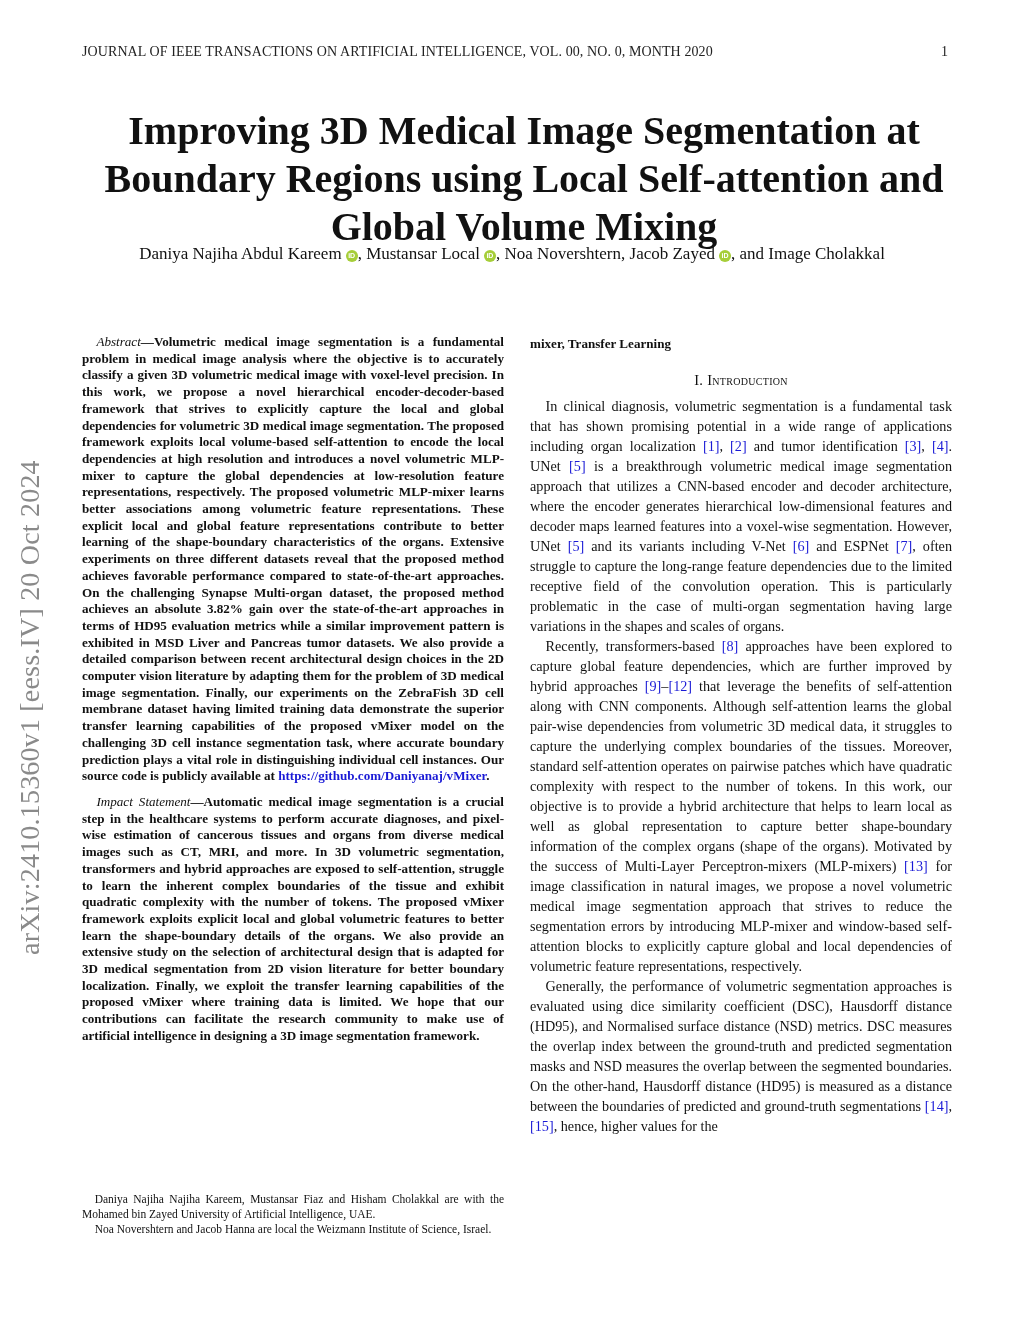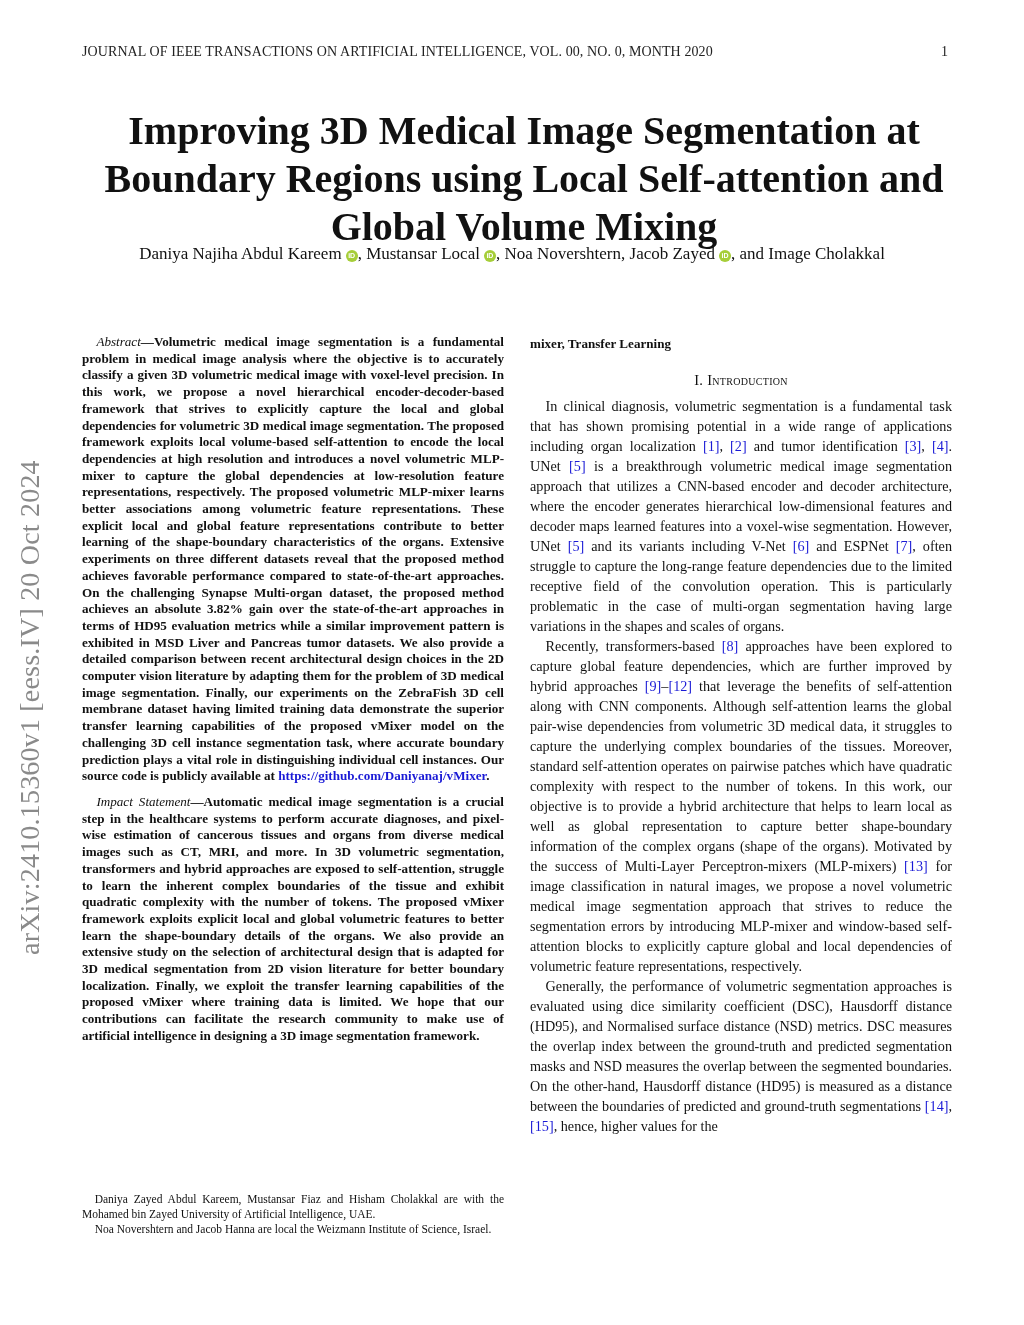--- a/index.html
+++ b/index.html
@@ -75,21 +75,21 @@
 <div class="col col-left">
   <div class="abstract">
     <p><span class="lead">Abstract</span><span>—</span><span>Volumetric medical image segmentation is a fundamental problem in medical image analysis where the objective is to accurately classify a given 3D volumetric medical image with voxel-level precision. In this work, we propose a novel hierarchical encoder-decoder-based framework that strives to explicitly capture the local and global dependencies for volumetric 3D medical image segmentation. The proposed framework exploits local volume-based self-attention to encode the local dependencies at high resolution and introduces a novel volumetric MLP-mixer to capture the global dependencies at low-resolution feature representations, respectively. The proposed volumetric MLP-mixer learns better associations among volumetric feature representations. These explicit local and global feature representations contribute to better learning of the shape-boundary characteristics of the organs. Extensive experiments on three different datasets reveal that the proposed method achieves favorable performance compared to state-of-the-art approaches. On the challenging Synapse Multi-organ dataset, the proposed method achieves an absolute 3.82% gain over the state-of-the-art approaches in terms of HD95 evaluation metrics while a similar improvement pattern is exhibited in MSD Liver and Pancreas tumor datasets. We also provide a detailed comparison between recent architectural design choices in the 2D computer vision literature by adapting them for the problem of 3D medical image segmentation. Finally, our experiments on the ZebraFish 3D cell membrane dataset having limited training data demonstrate the superior transfer learning capabilities of the proposed vMixer model on the challenging 3D cell instance segmentation task, where accurate boundary prediction plays a vital role in distinguishing individual cell instances. Our source code is publicly available at </span><a class="link" style="text-decoration:none;">https://github.com/Daniyanaj/vMixer</a><span>.</span></p>
   </div>
   <div class="impact">
     <p><span class="lead">Impact Statement</span><span>—</span><span>Automatic medical image segmentation is a crucial step in the healthcare systems to perform accurate diagnoses, and pixel-wise estimation of cancerous tissues and organs from diverse medical images such as CT, MRI, and more. In 3D volumetric segmentation, transformers and hybrid approaches are exposed to self-attention, struggle to learn the inherent complex boundaries of the tissue and exhibit quadratic complexity with the number of tokens. The proposed vMixer framework exploits explicit local and global volumetric features to better learn the shape-boundary details of the organs. We also provide an extensive study on the selection of architectural design that is adapted for 3D medical segmentation from 2D vision literature for better boundary localization. Finally, we exploit the transfer learning capabilities of the proposed vMixer where training data is limited. We hope that our contributions can facilitate the research community to make use of artificial intelligence in designing a 3D image segmentation framework.</span></p>
   </div>
 </div>
 
 <div class="footnotes">
-  <p>Daniya Zayed Abdul Kareem, Mustansar Fiaz and Hisham Cholakkal are with the Mohamed bin Zayed University of Artificial Intelligence, UAE.</p>
+  <p>Daniya Najiha Najiha Kareem, Mustansar Fiaz and Hisham Cholakkal are with the Mohamed bin Zayed University of Artificial Intelligence, UAE.</p>
   <p>Noa Novershtern and Jacob Hanna are local the Weizmann Institute of Science, Israel.</p>
 </div>
 
 <div class="col col-right">
   <p class="index-cont">mixer, Transfer Learning</p>
   <div class="section-heading">
     <span>I.</span> <span class="sc">Introduction</span>
   </div>
   <p class="body"><span>In clinical diagnosis, volumetric segmentation is a fundamental task that has shown promising potential in a wide range of applications including organ localization </span><a class="cite">[1]</a><span>, </span><a class="cite">[2]</a><span> and tumor identification </span><a class="cite">[3]</a><span>, </span><a class="cite">[4]</a><span>. UNet </span><a class="cite">[5]</a><span> is a breakthrough volumetric medical image segmentation approach that utilizes a CNN-based encoder and decoder architecture, where the encoder generates hierarchical low-dimensional features and decoder maps learned features into a voxel-wise segmentation. However, UNet </span><a class="cite">[5]</a><span> and its variants including V-Net </span><a class="cite">[6]</a><span> and ESPNet </span><a class="cite">[7]</a><span>, often struggle to capture the long-range feature dependencies due to the limited receptive field of the convolution operation. This is particularly problematic in the case of multi-organ segmentation having large variations in the shapes and scales of organs.</span></p>
   <p class="body"><span>Recently, transformers-based </span><a class="cite">[8]</a><span> approaches have been explored to capture global feature dependencies, which are further improved by hybrid approaches </span><a class="cite">[9]</a><span>–</span><a class="cite">[12]</a><span> that leverage the benefits of self-attention along with CNN components. Although self-attention learns the global pair-wise dependencies from volumetric 3D medical data, it struggles to capture the underlying complex boundaries of the tissues. Moreover, standard self-attention operates on pairwise patches which have quadratic complexity with respect to the number of tokens. In this work, our objective is to provide a hybrid architecture that helps to learn local as well as global representation to capture better shape-boundary information of the complex organs (shape of the organs).  Motivated by the success of Multi-Layer Perceptron-mixers (MLP-mixers) </span><a class="cite">[13]</a><span> for image classification in natural images, we propose a novel volumetric medical image segmentation approach that strives to reduce the segmentation errors by introducing MLP-mixer and window-based self-attention blocks to explicitly capture global and local dependencies of volumetric feature representations, respectively.</span></p>

